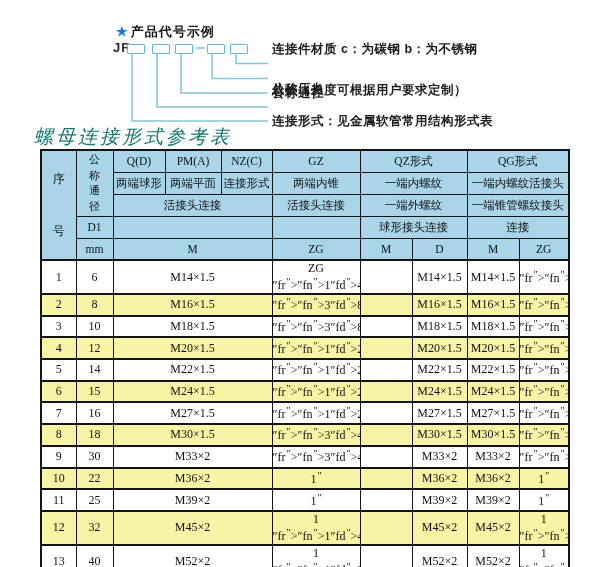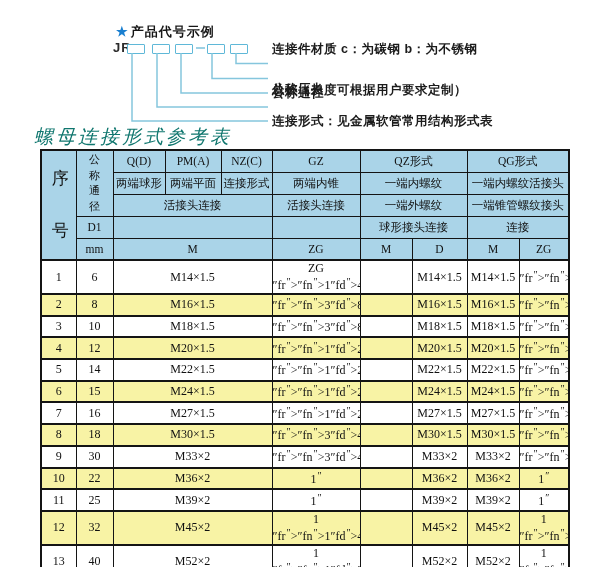--- a/index.html
+++ b/index.html
@@ -42,21 +42,21 @@
   }
   #ref-table{border:2.5px solid #141414;}
   #ref-table thead th{background:#aad4e8;font-size:11.5px;}
   #ref-table thead tr{height:22px;}
   #ref-table tbody tr{height:21.7px;}
   #ref-table tbody td{font-size:12px;border-top-width:2px;border-bottom-width:2px;}
   #ref-table tbody tr.alt td{background:#f8f3a5;}
   .lat{font-family:"Liberation Serif",serif;}
   .vtext{
     display:inline-block;width:14px;word-break:break-all;
-    font-size:17px;margin:0 auto;
+    font-size:12px;margin:0 auto;
   }
   #seq-head .vtext{line-height:52px;}
   #dn-head .vtext{font-size:11px;line-height:15.5px;width:12px;}
   .inch{font-size:10px;vertical-align:4px;margin-left:1px;}
 </style>
 </head>
 <body>
 
 <div class="abs" id="diagram-title">
   <span class="star">★</span><span>产品代号示例</span>

